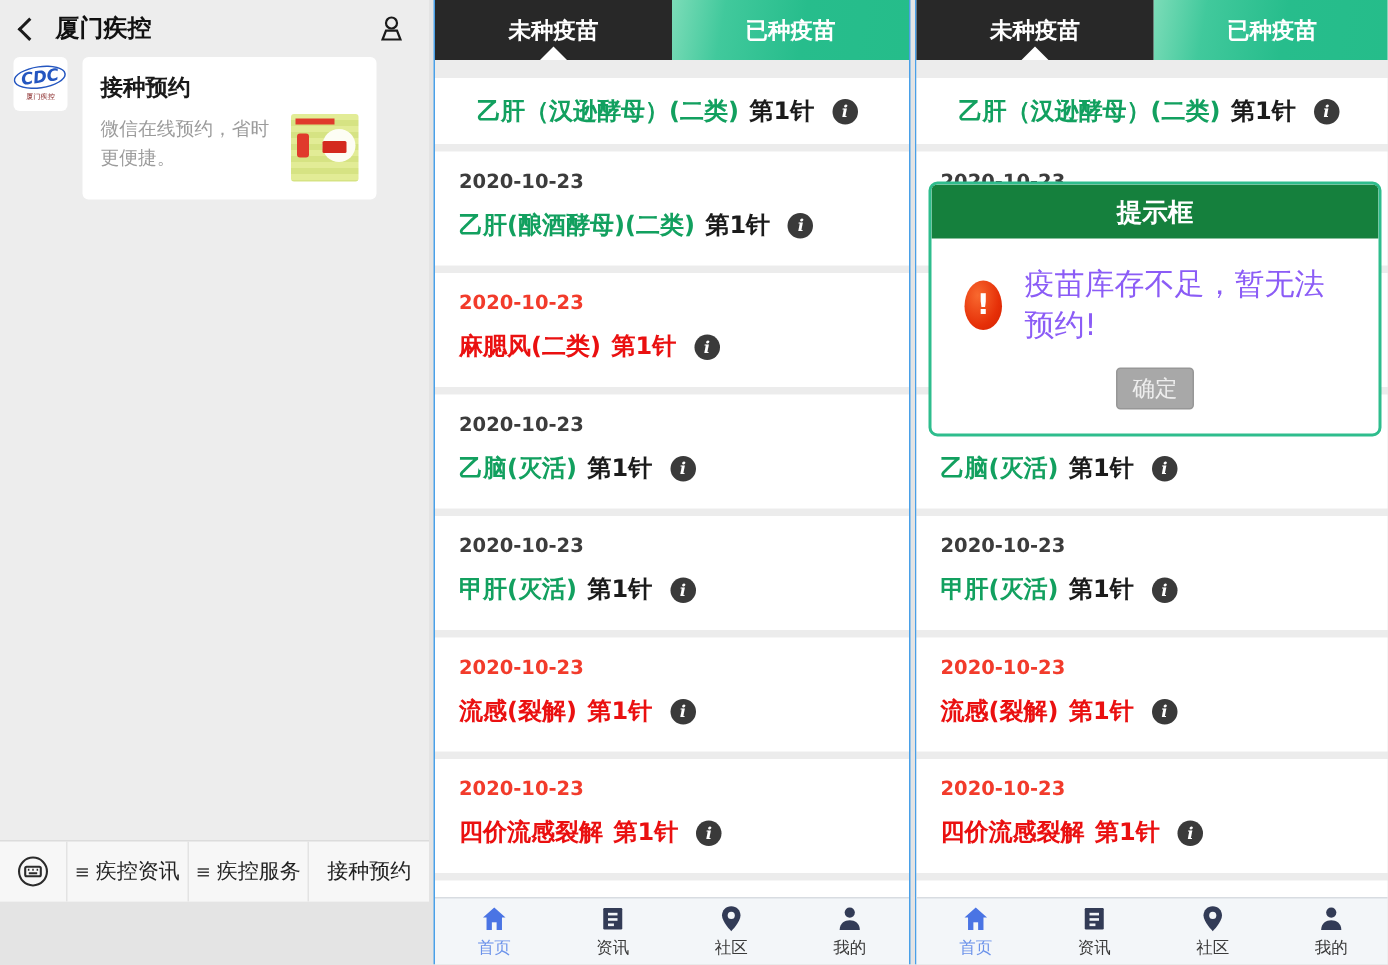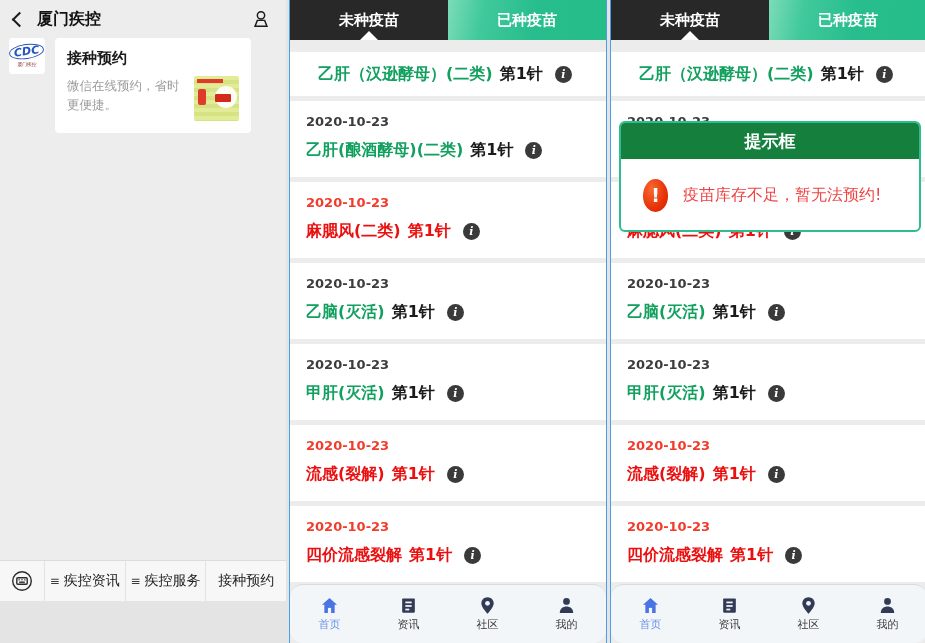--- a/index.html
+++ b/index.html
@@ -58,39 +58,39 @@
   .row-main { display: flex; align-items: center; }
   .row-name { font-size: 16px; font-weight: bold; color: #12a05f; line-height: 22px; }
   .row-dose { font-size: 16px; font-weight: bold; color: #1b1b1b; margin-left: 7px; line-height: 22px; }
   .vaccine-row.red .row-date { color: #f23b2b; }
   .vaccine-row.red .row-name, .vaccine-row.red .row-dose { color: #ea1010; }
   .info-icon { width: 17px; height: 17px; border-radius: 50%; background: #3a3a3a; color: #fff;
                font-size: 11px; font-weight: bold; font-style: italic; font-family: "DejaVu Serif", serif;
                display: inline-flex; align-items: center; justify-content: center; margin-left: 12px; flex: none; }
   .partial-row { background: #fff; height: 12px; }
 
-  .navbar { height: 59px; flex: none; background: #f3f6f9; border-top: 1px solid #d8dce1; display: flex; border-radius: 13px; }
+  .navbar { height: 45px; flex: none; background: #f3f6f9; border-top: 1px solid #d8dce1; display: flex; }
   .nav-item { flex: 1; display: flex; flex-direction: column; align-items: center; justify-content: center; gap: 2px; }
   .nav-item svg { width: 19px; height: 19px; fill: #323b56; }
   .nav-label { font-size: 11px; color: #3a3a3a; }
   .nav-item.active svg { fill: #4a74e4; }
   .nav-item.active .nav-label { color: #6b92ea; }
 
   
   .modal { position: absolute; left: 8px; right: 6px; top: 121px; z-index: 5;
            background: #fff; border: 2px solid #2ebd8d; border-radius: 6px; overflow: hidden; }
   .modal-header { height: 36px; background: #15803d; color: #fff; font-size: 17px; font-weight: bold;
                   display: flex; align-items: center; justify-content: center; }
   .modal-body { padding: 17px 14px 16px; }
   .modal-msg-row { display: flex; align-items: center; gap: 15px; padding: 0 8px; min-height: 38px; }
   .warn-icon { width: 25px; height: 33px; flex: none; color: #fff; font-weight: bold; font-size: 19px;
                display: flex; align-items: center; justify-content: center;
                background: radial-gradient(ellipse at 35% 30%, #f8692f, #e63008 62%, #d21f00);
                border-radius: 50% / 52% 52% 48% 48%; }
-  .modal-msg { font-size: 16px; color: #ef4444; }
+  .modal-msg { font-size: 20px; color: #8b5cf6; }
   .modal-btn-row { display: flex; justify-content: center; margin-top: 15px; }
   .modal-btn { min-width: 48px; height: 28px; padding: 0 10px; background: #a8a8a8; color: #eee;
                border: 1px solid #979797; border-radius: 3px; font-size: 15px;
                font-family: inherit; }
 </style>
 </head>
 <body>
 
 <div class="chat-panel">
   <div class="chat-header">
@@ -357,15 +357,18 @@
     </div>
   </div>
 
   <div class="modal">
     <div class="modal-header">提示框</div>
     <div class="modal-body">
       <div class="modal-msg-row">
         <span class="warn-icon">!</span>
         <span class="modal-msg">疫苗库存不足，暂无法预约!</span>
       </div>
+      <div class="modal-btn-row">
+        <button class="modal-btn">确定</button>
+      </div>
     </div>
   </div>
 </div>
 
 </body></html>

